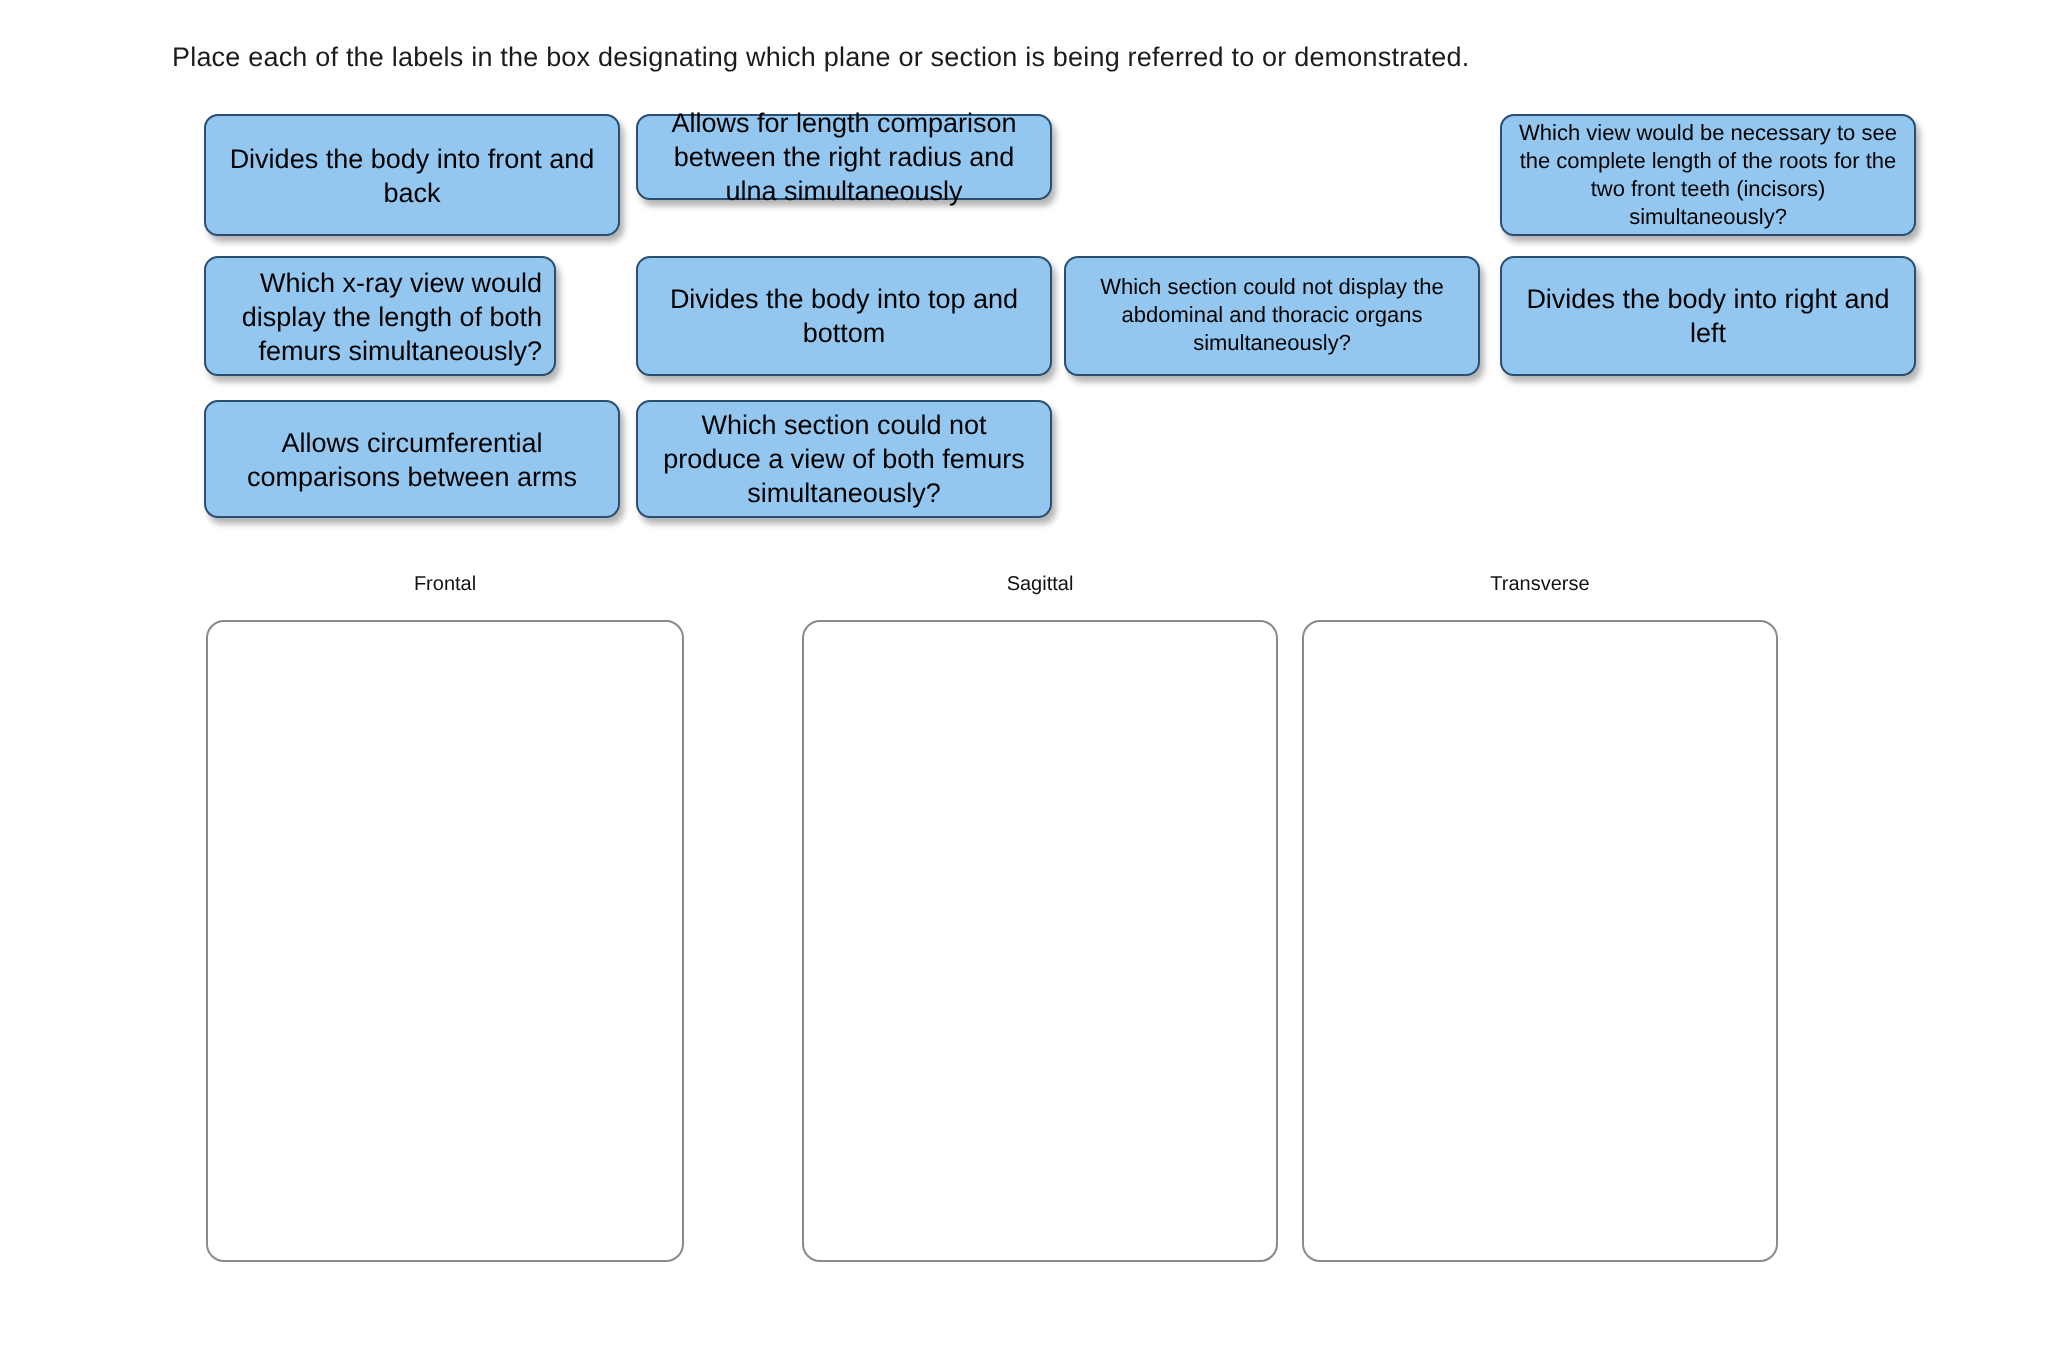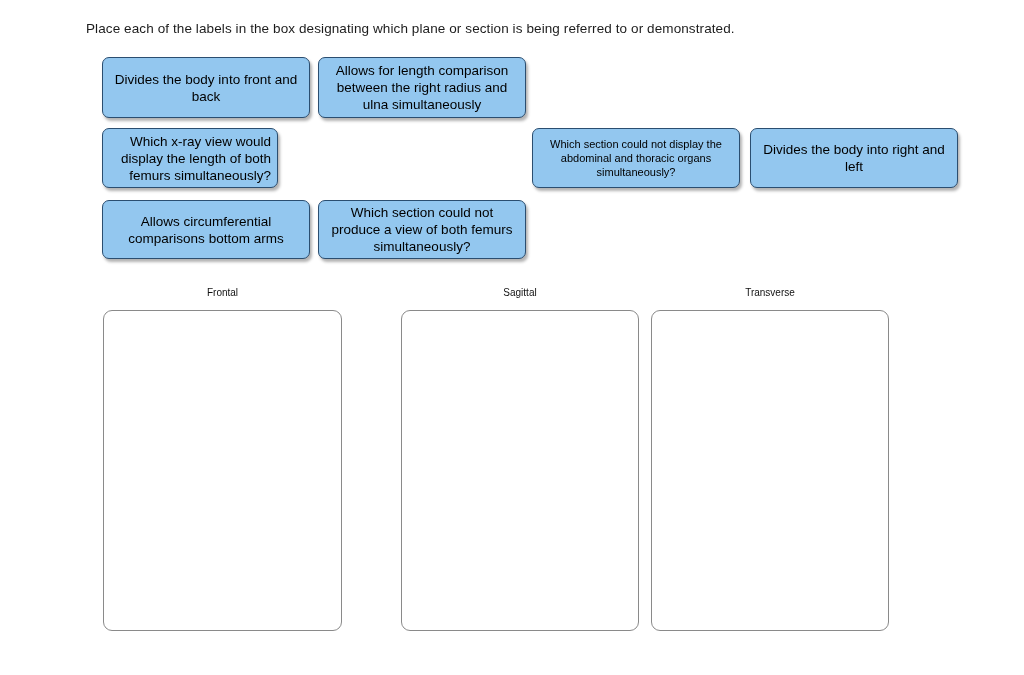--- a/index.html
+++ b/index.html
@@ -88,41 +88,47 @@
 <body>
 
 <div id="stage">
 
   <div class="prompt">Place each of the labels in the box designating which plane or section is being referred to or demonstrated.</div>
 
   <div class="tile" style="left:76px; top:57px; width:208px; height:61px;">
     <span class="tile-text">Divides the body into front and back</span>
   </div>
 
-  <div class="tile" style="left:292px; top:57px; width:208px; height:61px;">
+  <div class="tile" style="left:292px; top:57px; width:208px; height:43px;">
     <span class="tile-text">Allows for length comparison between the right radius and ulna simultaneously</span>
   </div>
 
 
+  <div class="tile small" style="left:724px; top:57px; width:208px; height:61px;">
+    <span class="tile-text">Which view would be necessary to see the complete length of the roots for the two front teeth (incisors) simultaneously?</span>
+  </div>
 
   <div class="tile" style="left:76px; top:128px; width:176px; height:60px;text-align:right;">
     <span class="tile-text">Which x-ray view would display the length of both femurs simultaneously?</span>
   </div>
 
+  <div class="tile" style="left:292px; top:128px; width:208px; height:60px;">
+    <span class="tile-text">Divides the body into top and bottom</span>
+  </div>
 
   <div class="tile small" style="left:506px; top:128px; width:208px; height:60px;justify-content:flex-end;">
     <span class="tile-text">Which section could not display the abdominal and thoracic organs simultaneously?</span>
   </div>
 
   <div class="tile" style="left:724px; top:128px; width:208px; height:60px;">
     <span class="tile-text">Divides the body into right and left</span>
   </div>
 
   <div class="tile" style="left:76px; top:200px; width:208px; height:59px;">
-    <span class="tile-text">Allows circumferential comparisons bottom arms</span>
+    <span class="tile-text">Allows circumferential comparisons between arms</span>
   </div>
 
   <div class="tile" style="left:292px; top:200px; width:208px; height:59px;">
     <span class="tile-text">Which section could not produce a view of both femurs simultaneously?</span>
   </div>
 
   <div class="dropcol" style="left:77px; width:239px;">
     <div class="dropcol-title">Frontal</div>
     <div class="dropzone" style="width:239px; height:321px;"></div>
   </div>

